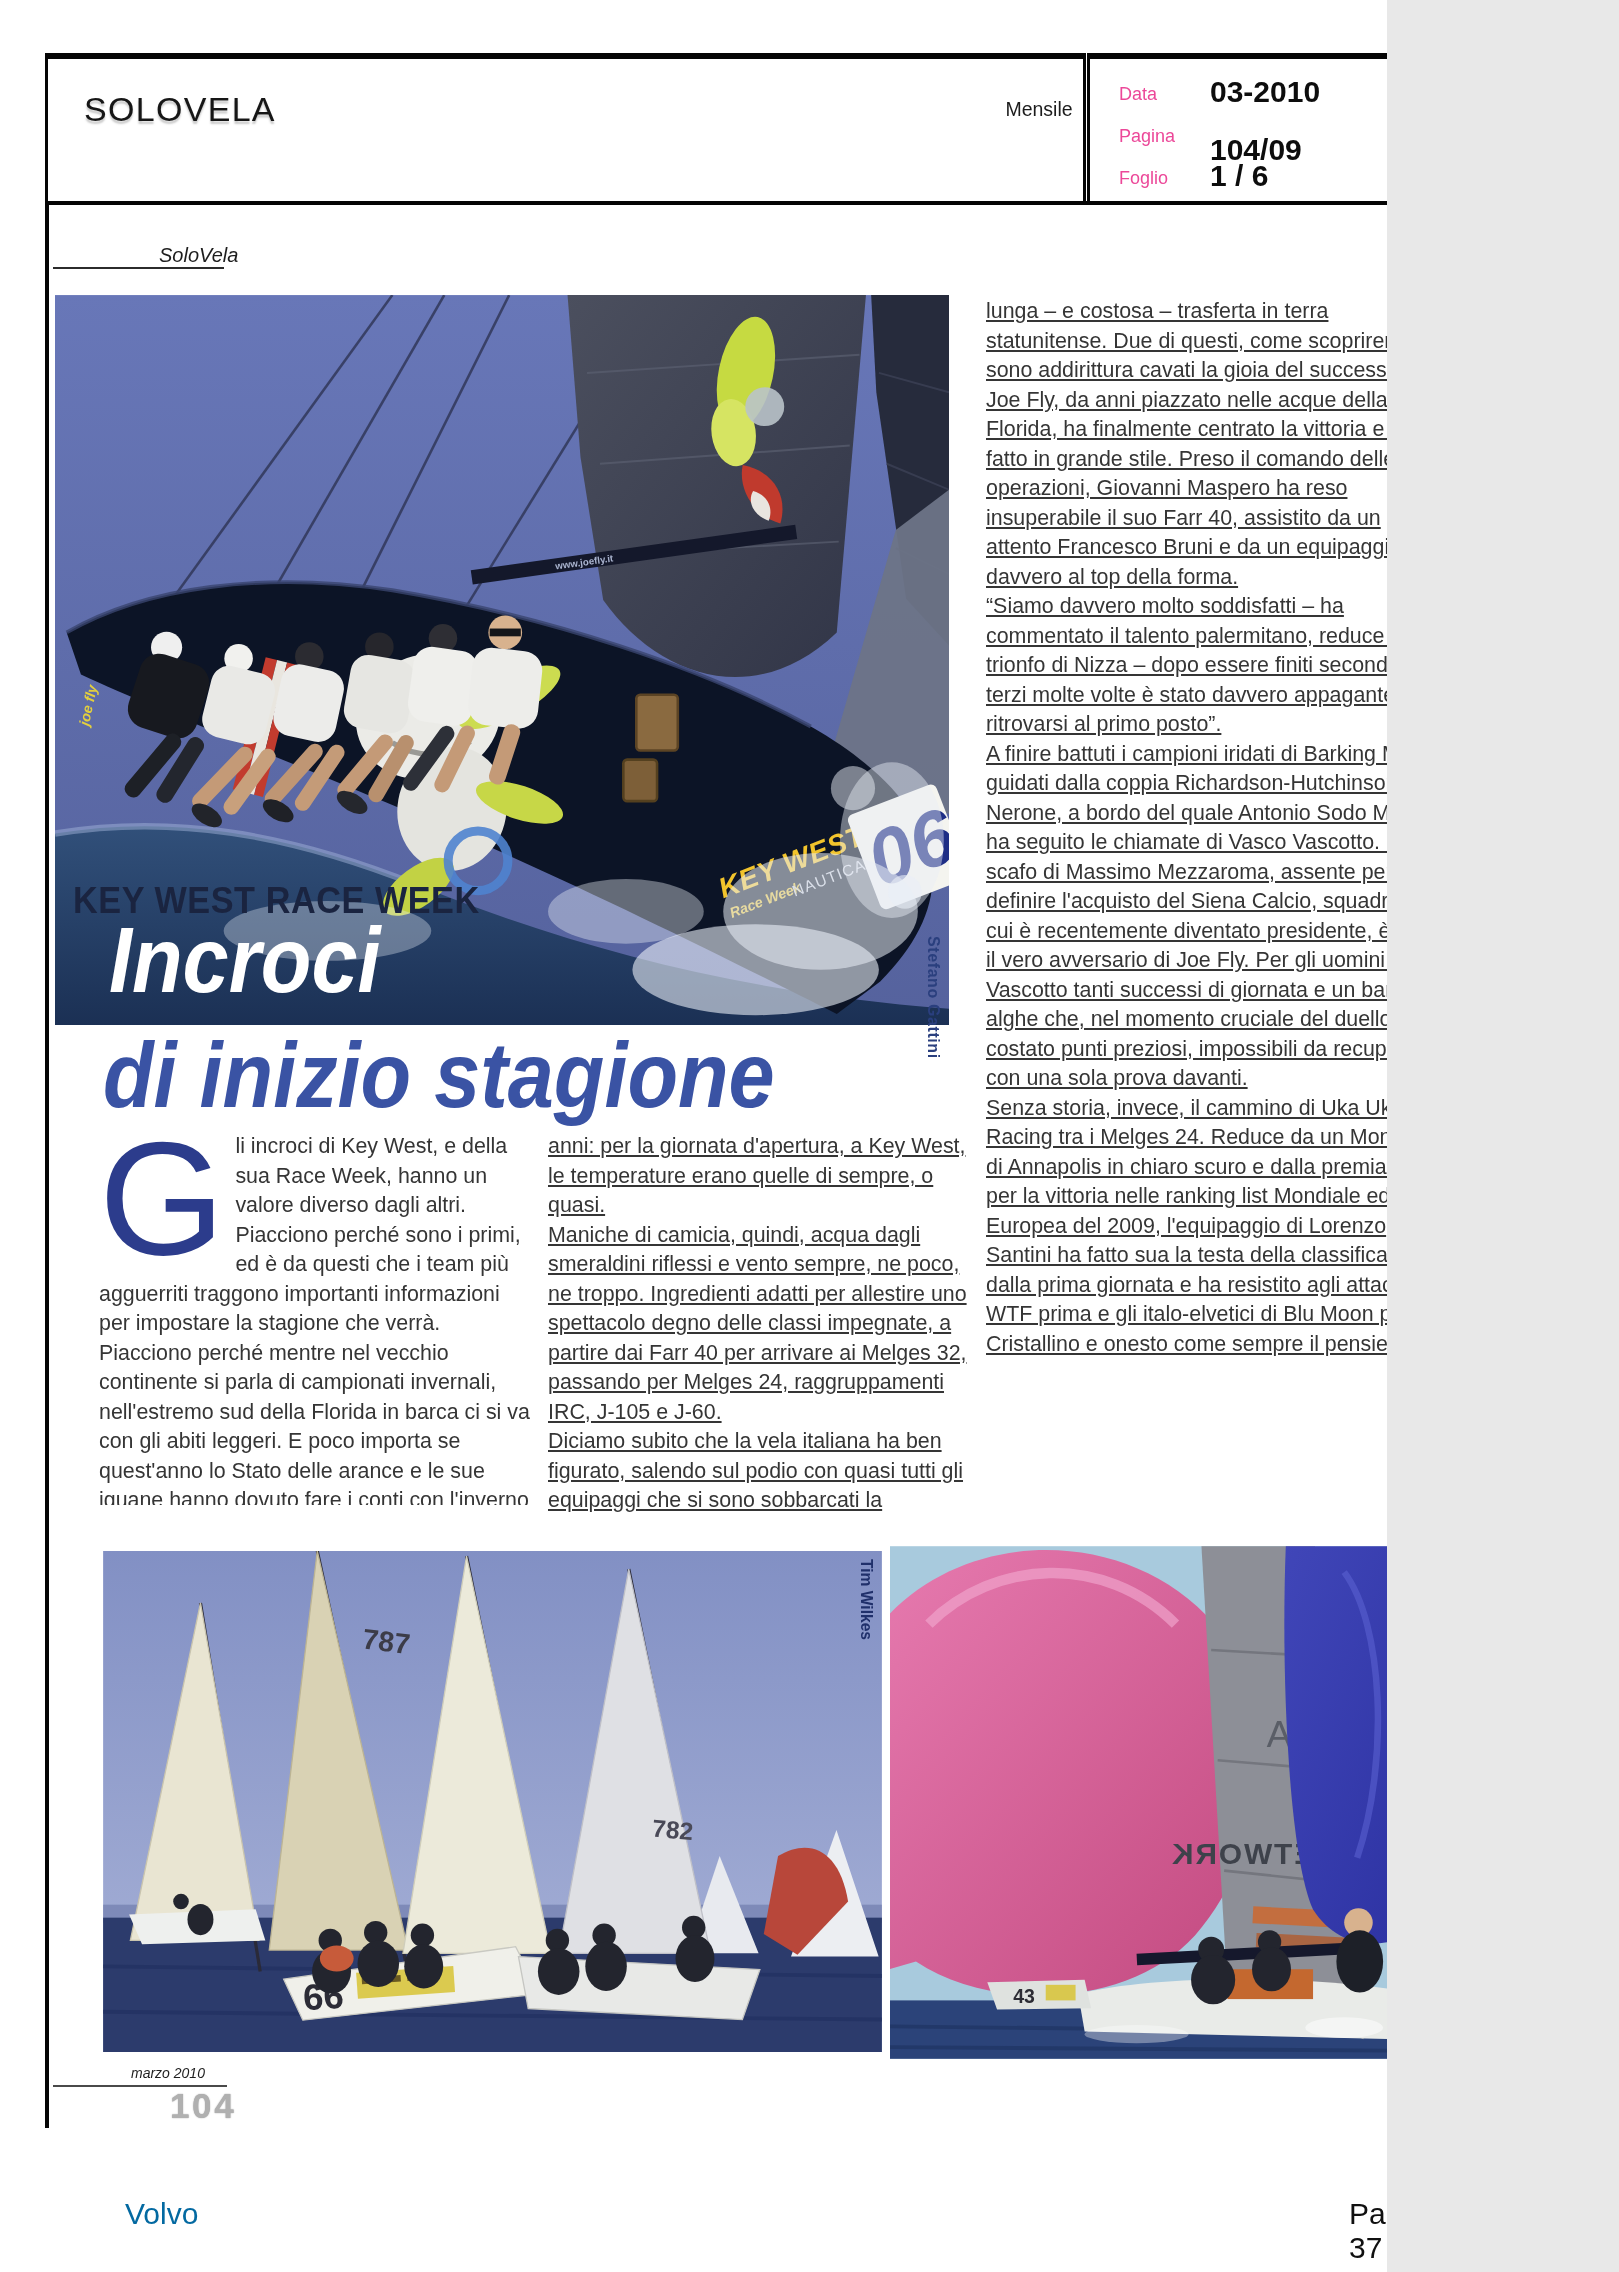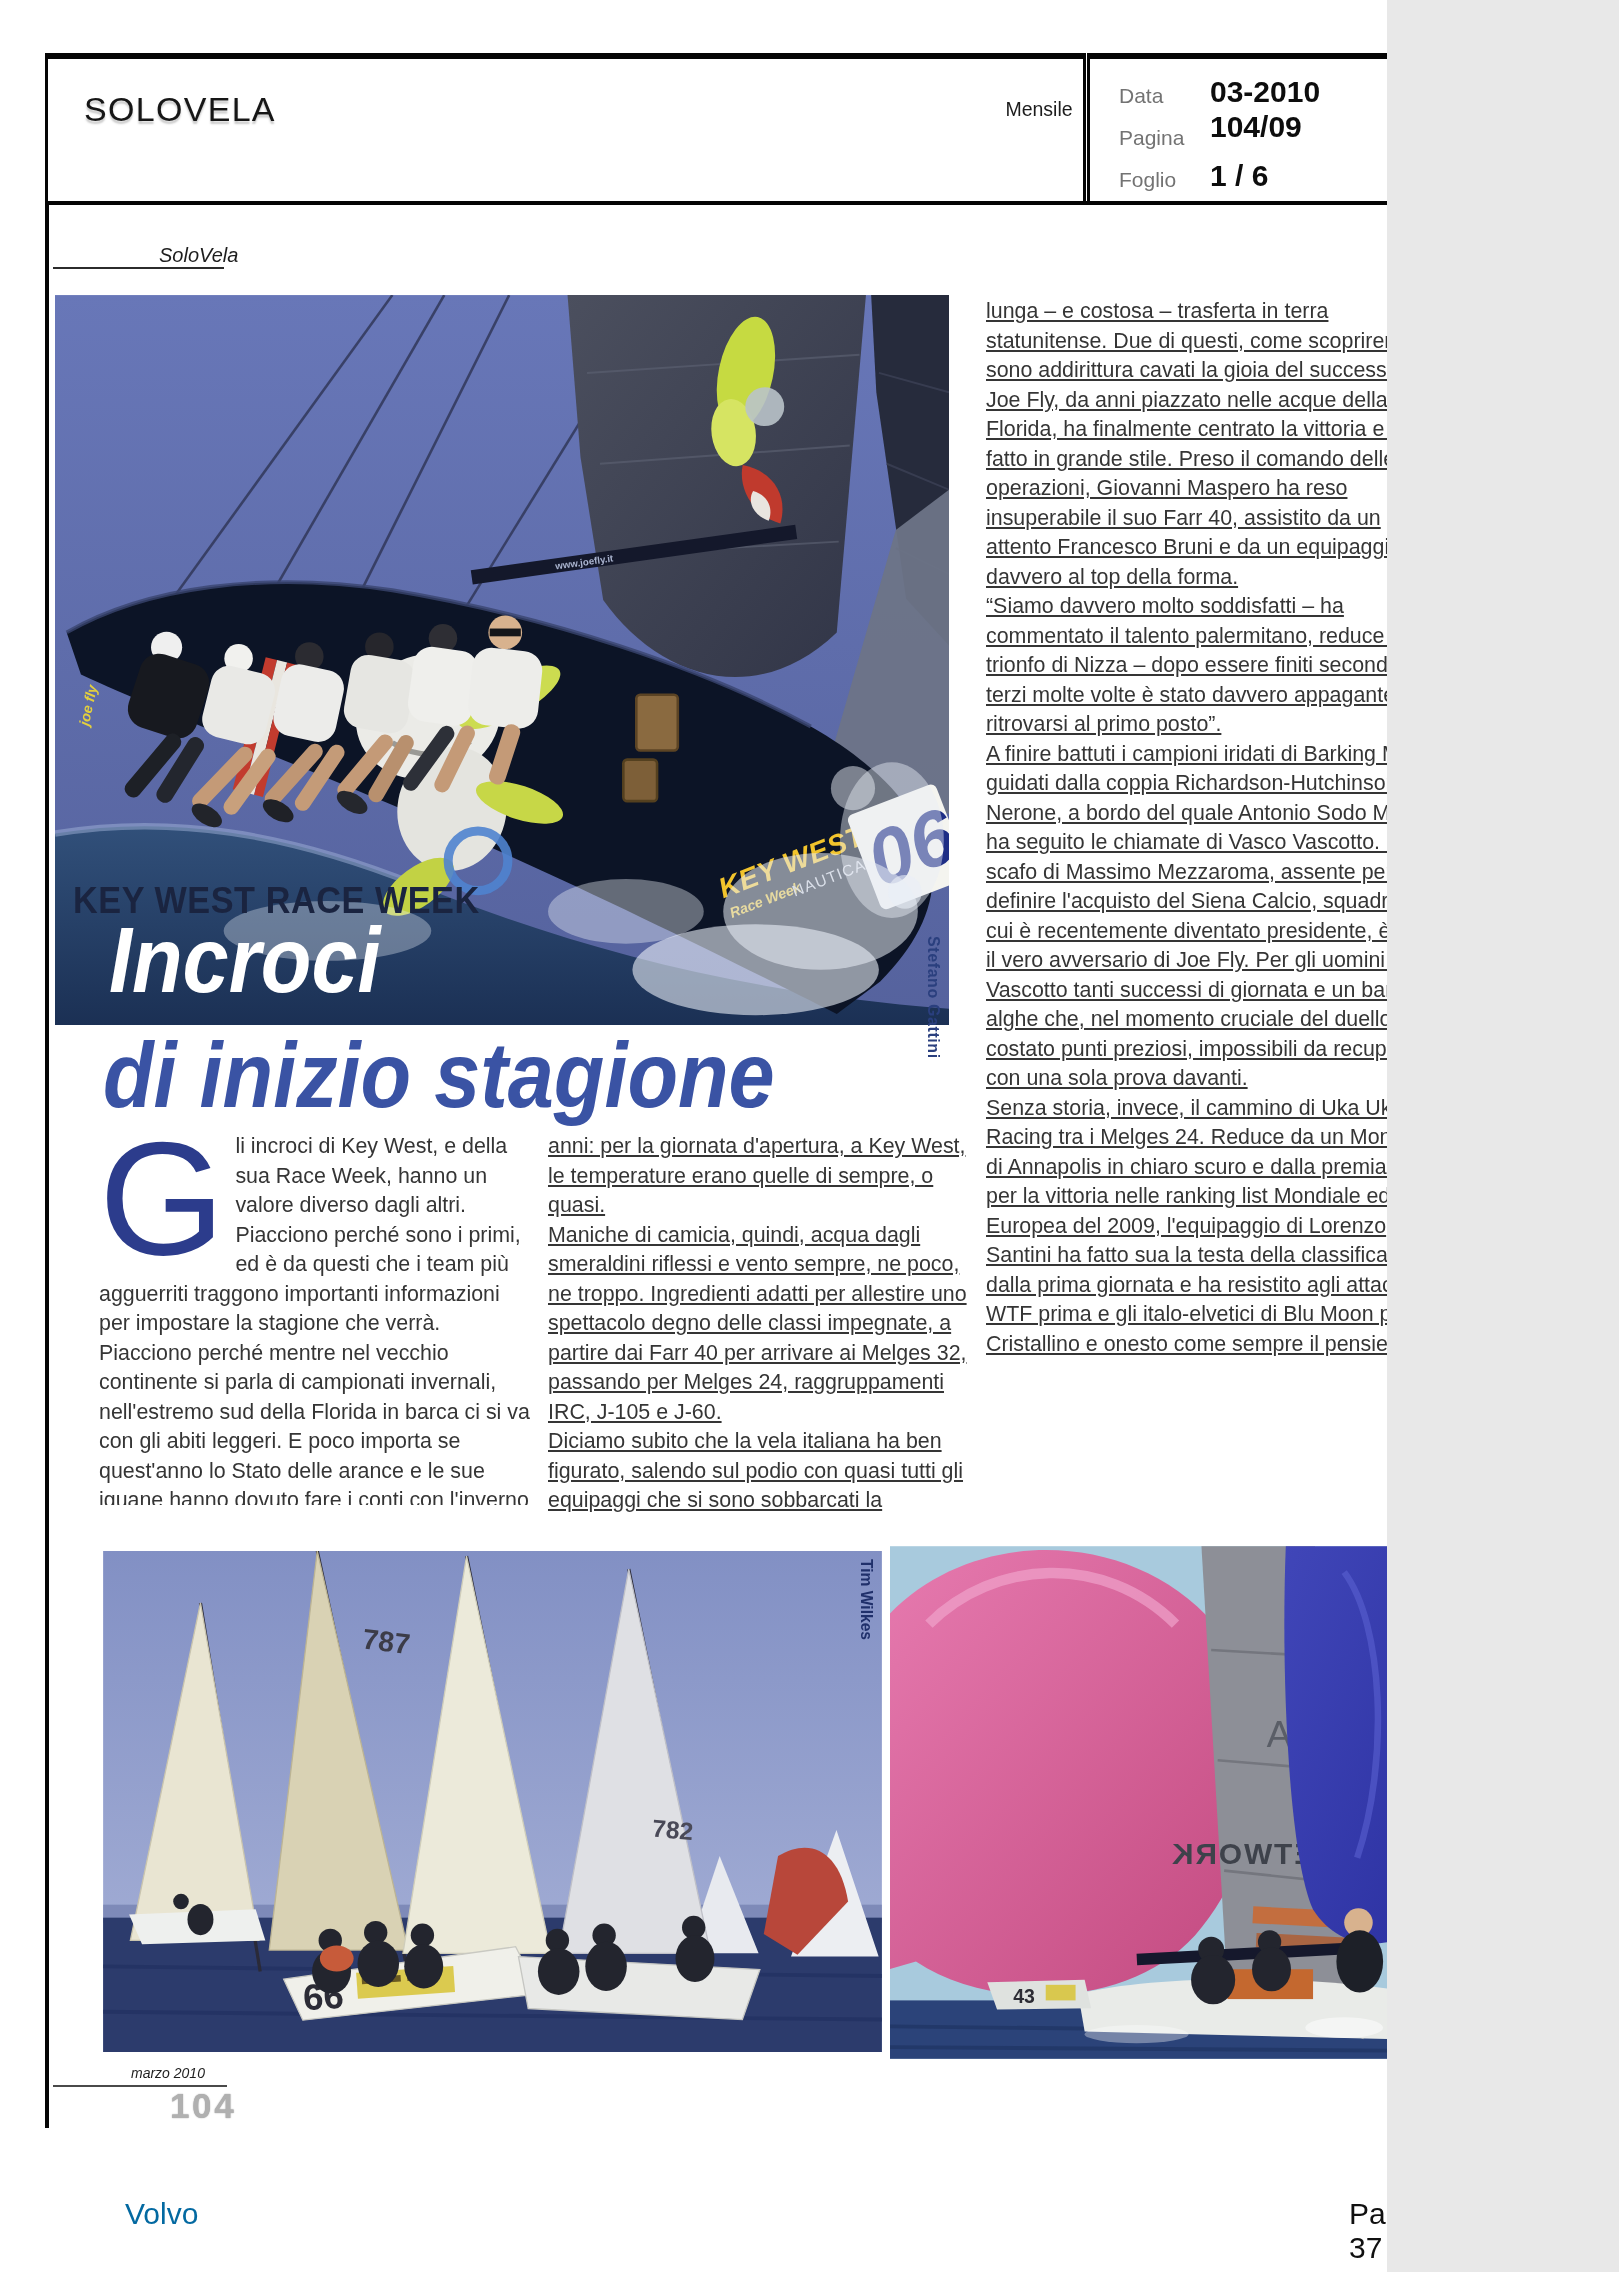--- a/index.html
+++ b/index.html
@@ -7,21 +7,21 @@
         font-family:"Liberation Sans", sans-serif;}
   .abs{position:absolute;}
   .box{position:absolute;background:#fff;border:3.9px solid #050505;border-top-width:6.5px;}
   .vup{position:absolute;transform-origin:0 0;transform:rotate(-90deg);white-space:nowrap;}
   .vdown{position:absolute;transform-origin:0 0;transform:rotate(90deg);white-space:nowrap;}
   .kicker{font-weight:bold;color:#1a2440;letter-spacing:0.6px;transform:scaleX(.95);transform-origin:left top;white-space:nowrap;}
   .headline{font-weight:bold;font-style:italic;line-height:1;transform:scaleX(.9);transform-origin:left top;white-space:nowrap;}
   .bodycol{position:absolute;font-size:21.4px;line-height:29.5px;color:#353535;text-align:left;overflow:hidden;}
   .bodycol p{margin:0;text-decoration:underline;}
   .dropcap{float:left;font-size:162px;line-height:118px;padding:6.5px 10.4px 0 0;color:#2c3c8c;}
-  .flabel{font-size:21px;color:#737373;text-align:center;}
+  .flabel{font-size:18px;color:#ec4899;text-align:center;}
   .fvalue{font-size:30px;font-weight:bold;color:#0d0d0d;}
   .band{position:absolute;border-top:3.2px solid #050505;border-bottom:5.8px solid #050505;
         display:flex;align-items:center;justify-content:center;background:#fff;}
   .band span{font-family:"Liberation Mono", monospace;font-weight:bold;font-size:19px;color:#141414;
         word-spacing:11.7px;letter-spacing:0.6px;}
   svg text{font-family:"Liberation Sans", sans-serif;}
 </style>
 </head>
 <body>
 
@@ -29,21 +29,21 @@
 
   <div class="box" style="left:45px;top:53px;width:1035px;height:144px;">
     <div class="abs" style="left:36px;top:31px;font-size:34px;letter-spacing:1.3px;color:#161616;text-shadow:0 2.6px 1.9px rgba(140,140,140,.45);">SOLOVELA</div>
     <div class="abs" style="right:10.4px;top:39px;font-size:19.5px;color:#1c1c1c;">Mensile</div>
   </div>
 
   <div class="box" style="left:1087px;top:53px;width:420px;height:144px;">
     <div class="abs flabel" style="left:29px;top:25px;">Data</div>
     <div class="abs fvalue" style="left:120px;top:15.6px;">03-2010</div>
     <div class="abs flabel" style="left:29px;top:67px;">Pagina</div>
-    <div class="abs fvalue" style="left:120px;top:51px;">104/09</div>
+    <div class="abs fvalue" style="left:120px;top:74px;">104/09</div>
     <div class="abs flabel" style="left:29px;top:109px;">Foglio</div>
     <div class="abs fvalue" style="left:120px;top:100px;">1 / 6</div>
   </div>
 
   <div class="vup" style="left:1516px;top:337px;font-size:20px;font-weight:bold;color:#121212;">www.ecostampa.it</div>
   <div class="vup" style="left:1517px;top:2169px;font-size:22px;color:#222;letter-spacing:1.3px;">094683</div>
 
   <div class="abs" style="left:45px;top:201px;width:1461px;height:1927px;background:#fff;
               border-top:4.5px solid #050505;border-left:4.5px solid #050505;border-right:4.5px solid #050505;box-sizing:border-box;"></div>
 

